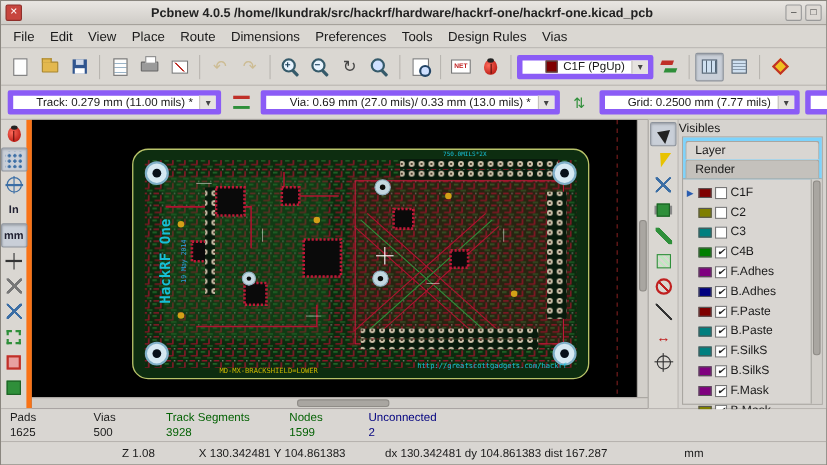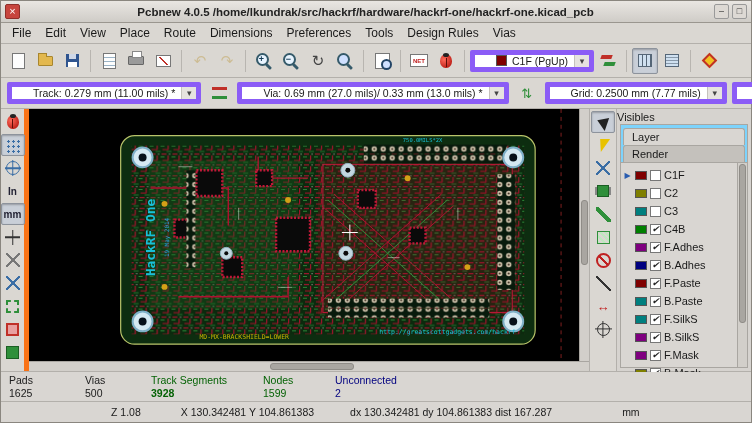--- a/index.html
+++ b/index.html
@@ -553,21 +553,21 @@
     <div class="sb-field w76">
       <div class="sb-label" style="color: rgb(32, 32, 32);">Pads</div>
       <div class="sb-value" style="color: rgb(32, 32, 32);">1625</div>
     </div>
     <div class="sb-field w66">
       <div class="sb-label" style="color: rgb(32, 32, 32);">Vias</div>
       <div class="sb-value" style="color: rgb(32, 32, 32);">500</div>
     </div>
     <div class="sb-field w112">
       <div class="sb-label" style="color: rgb(5, 98, 5);">Track Segments</div>
-      <div class="sb-value" style="color: rgb(5, 98, 5); font-weight: bold;">3928</div>
+      <div class="sb-value" style="color: rgb(5, 98, 5);">3928</div>
     </div>
     <div class="sb-field w72">
       <div class="sb-label" style="color: rgb(5, 98, 5);">Nodes</div>
       <div class="sb-value" style="color: rgb(5, 98, 5);">1599</div>
     </div>
     <div class="sb-field w120">
       <div class="sb-label" style="color: rgb(0, 0, 127);">Unconnected</div>
       <div class="sb-value" style="color: rgb(0, 0, 127);">2</div>
     </div>
   </div>

